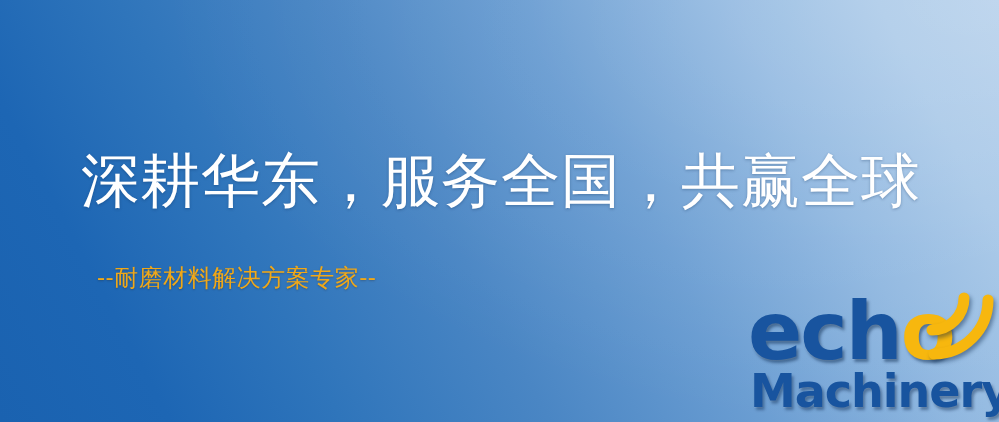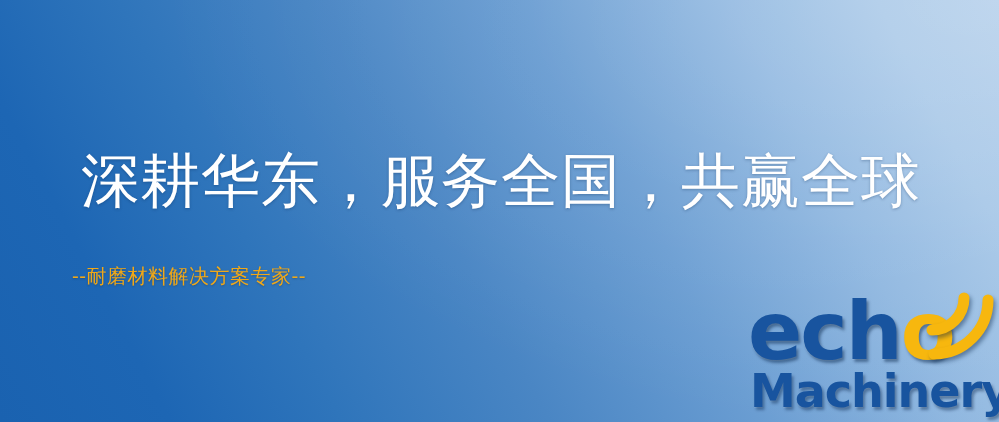--- a/index.html
+++ b/index.html
@@ -51,25 +51,25 @@
     font-weight: 400;
     color: #ffffff;
     letter-spacing: 1px;
     white-space: nowrap;
     text-shadow: 0 1px 3px rgba(0,32,72,0.30);
     z-index: 3;
   }
 
   .subtitle {
     position: absolute;
-    left: 72px;
+    left: 97px;
     top: 266px;
     margin: 0;
     font-family: "DejaVu Serif", "Liberation Serif", serif;
-    font-size: 20px;
+    font-size: 24px;
     line-height: 1.0;
     font-weight: 400;
     color: #f0a818;
     letter-spacing: 0.5px;
     white-space: nowrap;
     text-shadow: 0 1px 2px rgba(40,20,0,0.25);
     z-index: 3;
   }
 
   

